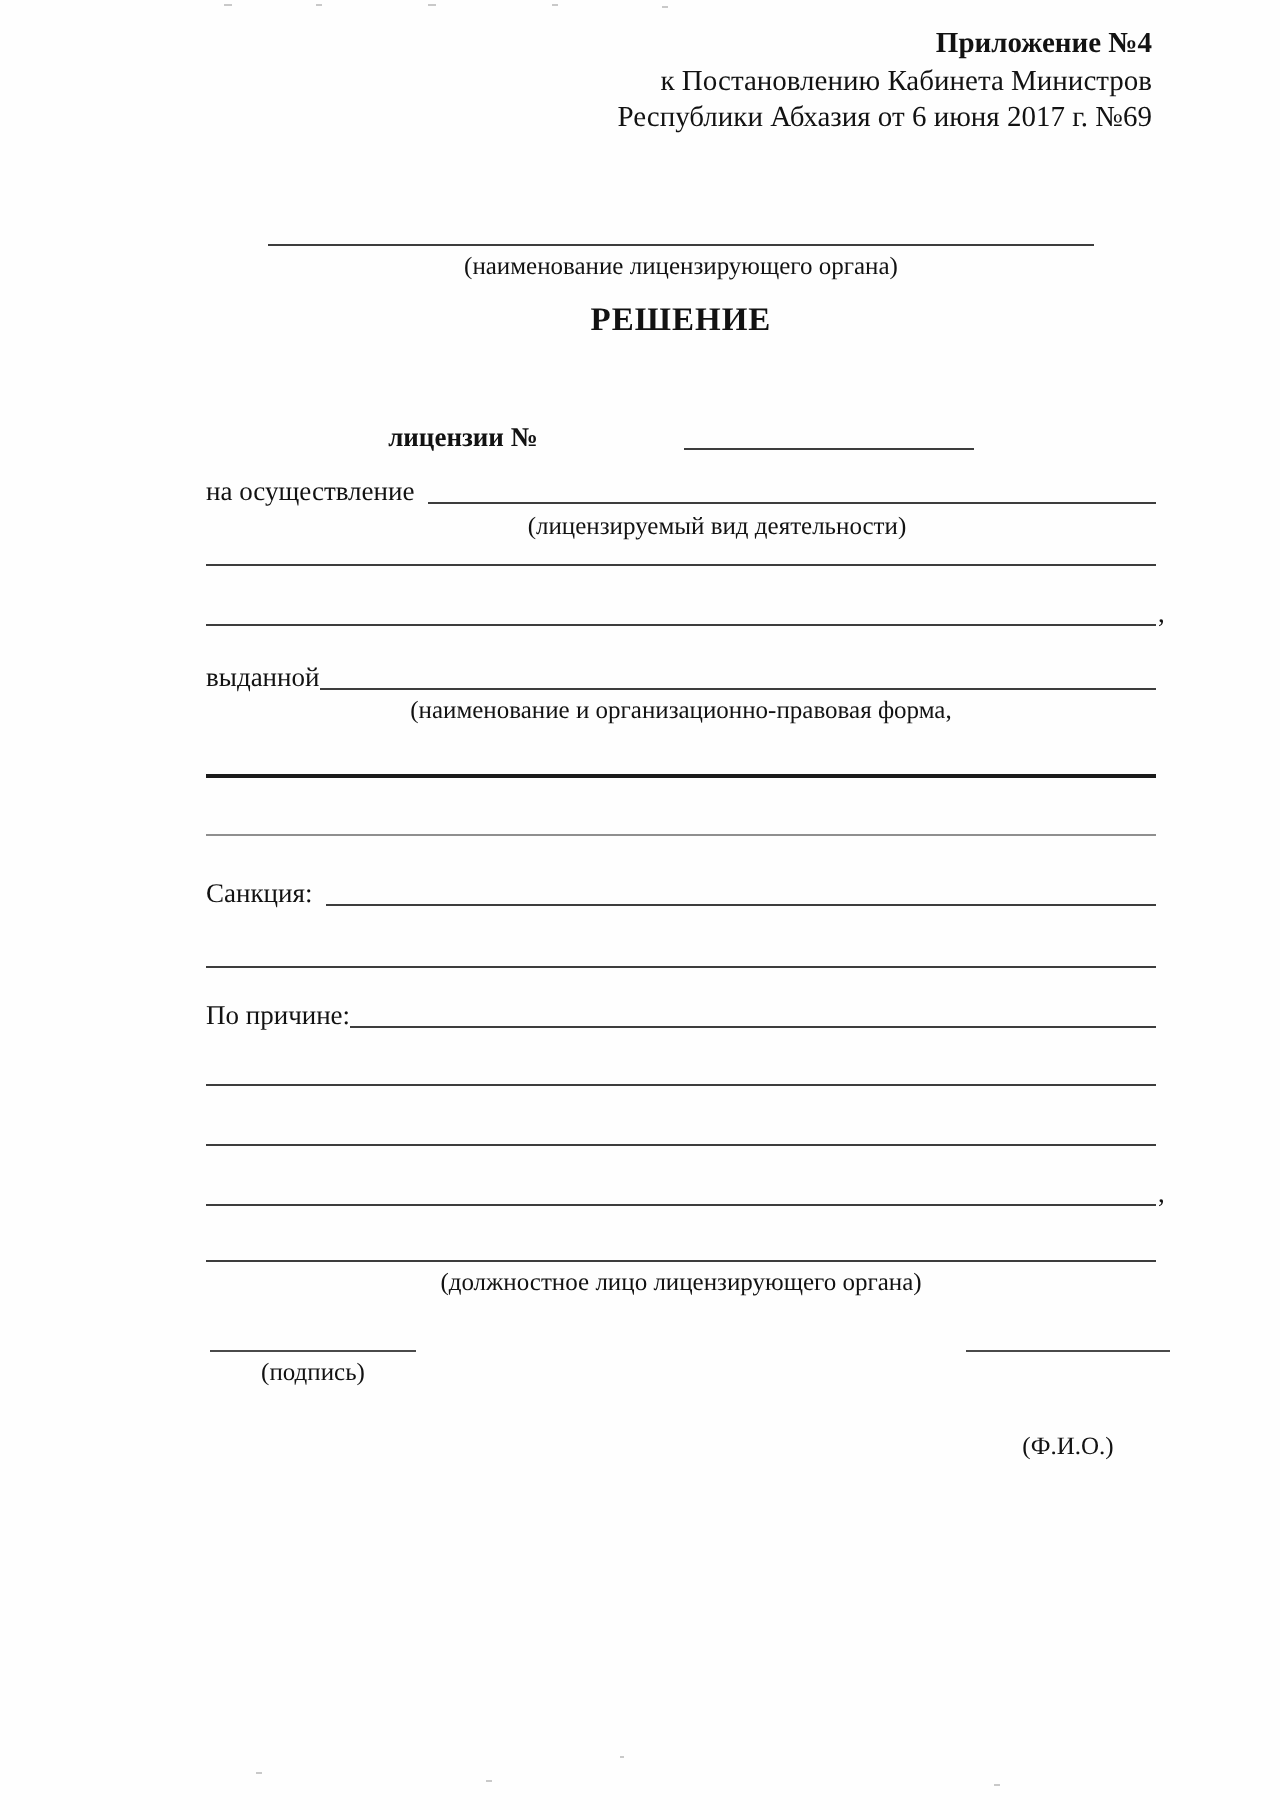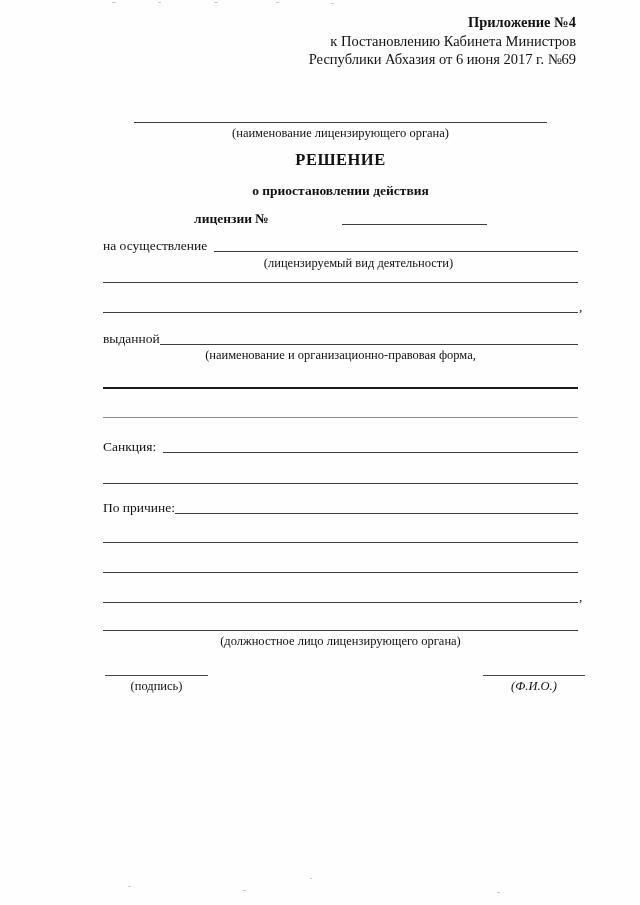--- a/index.html
+++ b/index.html
@@ -98,21 +98,20 @@
     <div class="b">Приложение №4</div>
     <div>к Постановлению Кабинета Министров</div>
     <div>Республики Абхазия от 6 июня 2017 г. №69</div>
   </div>
 
   <div class="abs hline" style="top:122px; left:134px; width:413px;"></div>
   <div class="abs col caption" style="top:126px;">(наименование лицензирующего органа)</div>
 
   <div class="abs col title" style="top:150px;">РЕШЕНИЕ</div>
 
-  <div class="abs col subtitle" style="top:183px;">о приостановлении действия</div>
 
   <div class="abs col row center" style="top:210px;gap:33px;">
     <span class="lbl">лицензии №</span>
     <span class="gap"></span>
     <span class="fixedfill"></span>
   </div>
 
   <div class="abs col caption" style="top:256px; transform:translateX(18px);">(лицензируемый вид деятельности)</div>
   <div class="abs col row" style="top:237px;">
     <span class="lbl">на осуществление</span>
@@ -151,20 +150,20 @@
   <div class="abs col hline" style="top:602px;"></div>
   <span class="abs comma" style="top:589px; left:579px;">,</span>
 
   <div class="abs col hline" style="top:630px;"></div>
   <div class="abs col caption" style="top:634px;">(должностное лицо лицензирующего органа)</div>
 
   <div class="abs sigline" style="top:675px; left:105px; width:103px;"></div>
   <div class="abs caption" style="top:679px; left:105px; width:103px;">(подпись)</div>
 
   <div class="abs sigline" style="top:675px; left:483px; width:102px;"></div>
-  <div class="abs caption" style="top:679px; left:483px; width:102px;font-style:italic;">(Ф.И.О.)</div>
+  <div class="abs caption" style="top:716px; left:483px; width:102px;">(Ф.И.О.)</div>
 
   <div class="abs speck" style="top:886px; left:128px; width:3px;"></div>
   <div class="abs speck" style="top:890px; left:243px; width:3px;"></div>
   <div class="abs speck" style="top:878px; left:310px; width:2px;"></div>
   <div class="abs speck" style="top:892px; left:497px; width:3px;"></div>
 
 </div>
 
 </body></html>

